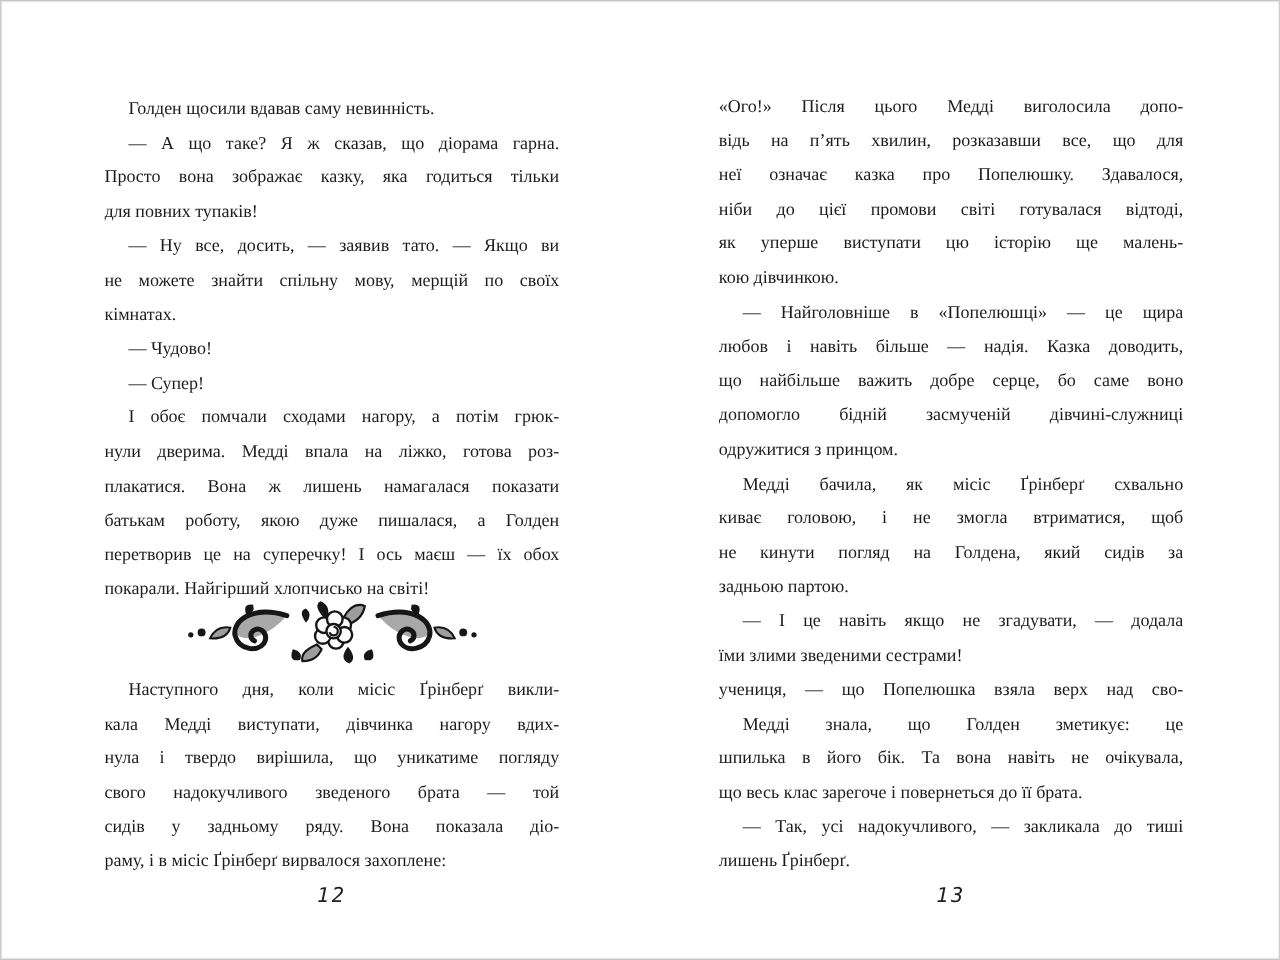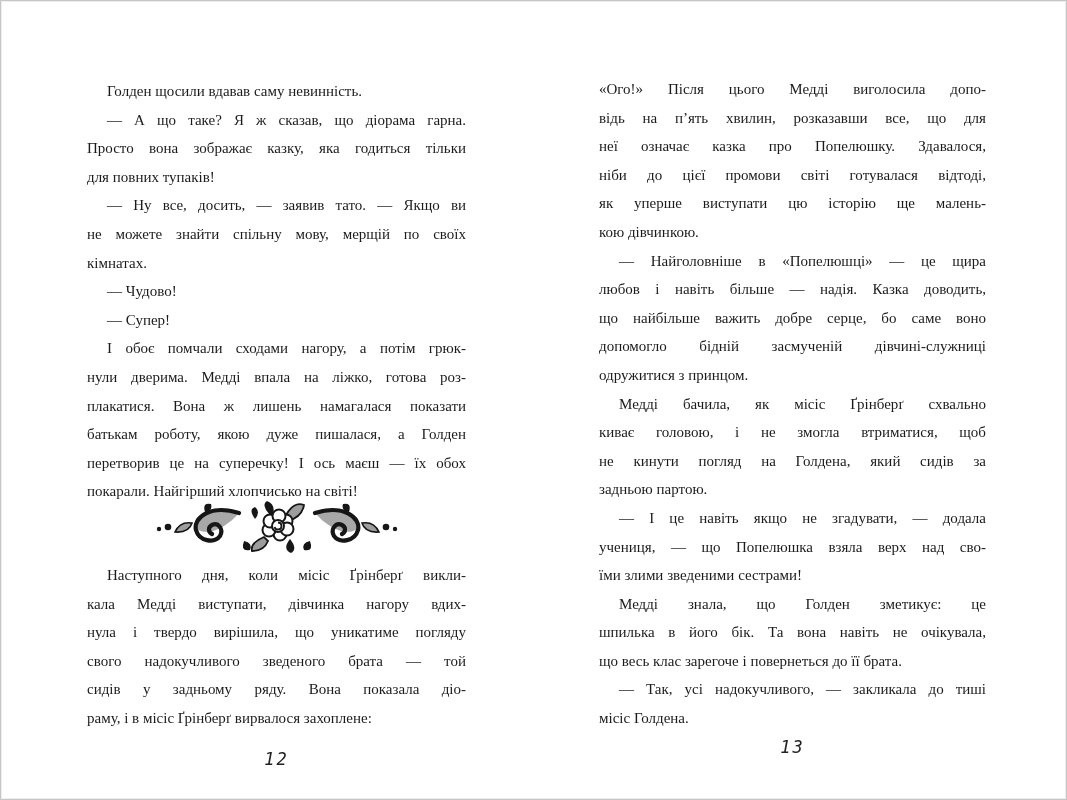--- a/index.html
+++ b/index.html
@@ -54,21 +54,21 @@
     position: absolute;
     top: 736px;
     height: 24px;
     font-family: "DejaVu Sans Mono", monospace;
     font-style: italic;
     font-size: 17px;
     letter-spacing: 2px;
     text-align: center;
     color: #222222;
   }
-  .pagenum-left  { left: 86px;  width: 379px; margin-top: 12px; }
+  .pagenum-left  { left: 86px;  width: 379px; }
   .pagenum-right { left: 598px; width: 387px; }
 </style>
 </head>
 <body>
 
 <div class="sheet" style="color: rgb(27, 27, 27); background: rgb(255, 255, 255); border-color: rgb(198, 198, 198);">
 
   <div class="col col-left-top">
       <div class="line indent end">Голден щосили вдавав саму невинність.</div>
       <div class="line indent">— А що таке? Я ж сказав, що діорама гарна.</div>
@@ -138,24 +138,24 @@
       <div class="line indent">— Найголовніше в «Попелюшці» — це щира</div>
       <div class="line">любов і навіть більше — надія. Казка доводить,</div>
       <div class="line">що найбільше важить добре серце, бо саме воно</div>
       <div class="line">допомогло бідній засмученій дівчині-служниці</div>
       <div class="line end">одружитися з принцом.</div>
       <div class="line indent">Медді бачила, як місіс Ґрінберґ схвально</div>
       <div class="line">киває головою, і не змогла втриматися, щоб</div>
       <div class="line">не кинути погляд на Голдена, який сидів за</div>
       <div class="line end">задньою партою.</div>
       <div class="line indent">— І це навіть якщо не згадувати, — додала</div>
+      <div class="line end">їми злими зведеними сестрами!</div>
       <div class="line">учениця, — що Попелюшка взяла верх над сво-</div>
-      <div class="line end">їми злими зведеними сестрами!</div>
       <div class="line indent">Медді знала, що Голден зметикує: це</div>
       <div class="line">шпилька в його бік. Та вона навіть не очікувала,</div>
       <div class="line end">що весь клас зарегоче і повернеться до її брата.</div>
       <div class="line indent">— Так, усі надокучливого, — закликала до тиші</div>
-      <div class="line end">місіс Голдена.</div>
+      <div class="line end">лишень Ґрінберґ.</div>
     </div>
 
   <div class="pagenum pagenum-right">13</div>
 
 </div>
 
 </body></html>

